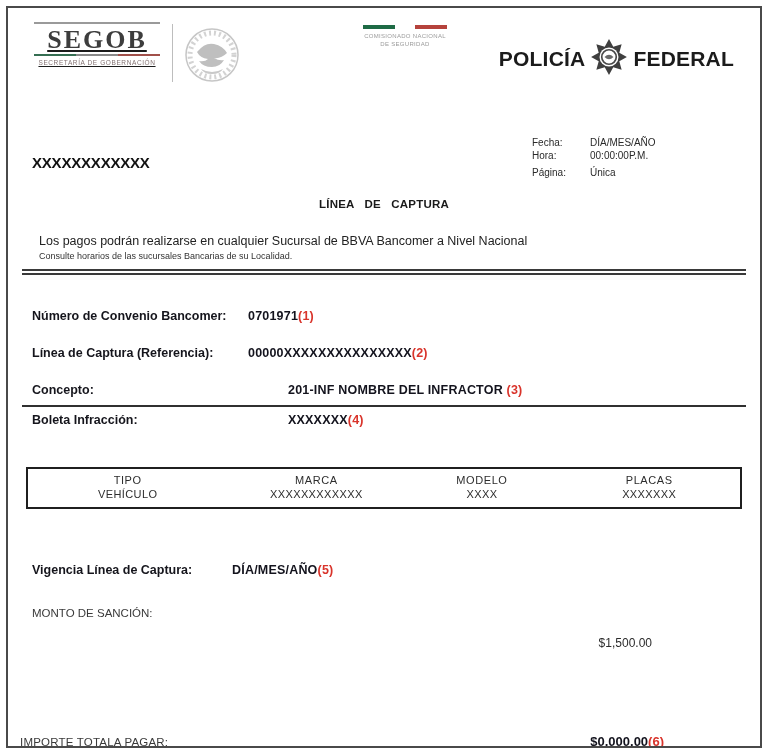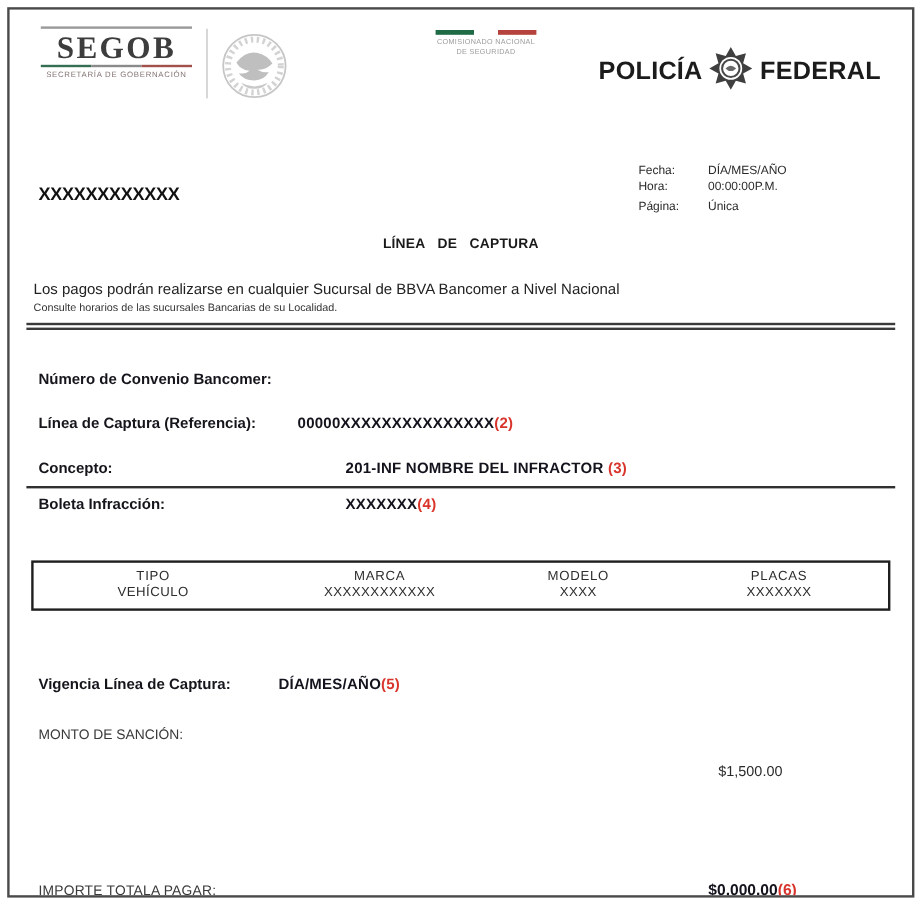--- a/index.html
+++ b/index.html
@@ -13,21 +13,21 @@
   .page {
     position: absolute; left: 6px; top: 6px;
     width: 756px; height: 742px;
     border: 2px solid #4a4a4a;
     background: #fff;
     overflow: hidden;
   }
 
   
   .header { display: flex; align-items: flex-start; padding: 14px 26px 0 26px; height: 96px; }
-  .segob { width: 126px; }
+  .segob { width: 126px; text-decoration: underline; }
   .segob-topline { height: 2px; background: #9a9a9a; margin-bottom: 2px; }
   .segob-word {
     font-family: "Liberation Serif", serif; font-weight: bold;
     font-size: 26px; letter-spacing: 2px; color: #3d3d3d; text-align: center; line-height: 1.05;
   }
   .segob-underline { display: flex; height: 2px; margin-top: 1px; }
   .segob-underline .seg-green { flex: 1; background: #356e52; }
   .segob-underline .seg-gray  { flex: 1; background: #8a8a8a; }
   .segob-underline .seg-red   { flex: 1; background: #a1504a; }
   .segob-sub {
@@ -58,21 +58,21 @@
   .doc-title {
     margin: 50px 0 0 24px; font-size: 15px; font-weight: bold;
     color: #111; letter-spacing: -0.2px;
   }
   .capture-heading {
     text-align: center; margin-top: 27px; font-size: 11.5px; font-weight: bold;
     color: #1a1a1a; word-spacing: 7px; letter-spacing: 0.2px;
   }
 
   
-  .instructions { margin: 24px 24px 0 20px; }
+  .instructions { margin: 24px 24px 0 31px; }
   .instr-main { font-size: 12.5px; color: #222; }
   .instr-note { font-size: 9px; color: #333; margin-top: 3px; }
   .double-rule { margin: 8px 14px 0 14px; height: 6px; border-top: 2px solid #3a3a3a; border-bottom: 2px solid #3a3a3a; }
 
   
   .fields { margin-top: 34px; }
   .field-row { display: grid; grid-template-columns: 216px 1fr; margin: 0 0 23px 24px; align-items: baseline; }
   .field-row.wide { grid-template-columns: 256px 1fr; }
   .field-label { font-size: 12.5px; font-weight: bold; color: #15151c; }
   .field-value { font-size: 12.5px; font-weight: bold; color: #13131d; letter-spacing: 0.2px; }
@@ -88,21 +88,21 @@
   }
   .vcol { text-align: center; }
   .vcol .vhead { font-size: 11px; color: #2d2d2d; letter-spacing: 0.6px; }
   .vcol .vval  { font-size: 11px; color: #2d2d2d; letter-spacing: 0.4px; margin-top: 2px; }
 
   
   .vigencia { display: grid; grid-template-columns: 200px 1fr; margin: 54px 0 0 24px; align-items: baseline; }
   .vigencia .field-label { font-size: 12.5px; }
   .monto-label { margin: 30px 0 0 24px; font-size: 11.5px; color: #3a3a3a; }
   .monto-value { text-align: right; margin: 17px 108px 0 0; font-size: 12px; color: #2b2b2b; }
-  .importe-row { display: flex; justify-content: space-between; align-items: baseline; margin: 84px 96px 0 24px; }
+  .importe-row { display: flex; justify-content: space-between; align-items: baseline; margin: 84px 96px 0 12px; }
   .importe-label { font-size: 11.5px; color: #3a3a3a; letter-spacing: 0.2px; }
   .importe-value { font-size: 13px; font-weight: bold; color: #13131d; }
 </style>
 </head>
 <body>
 
 <div class="page">
 
   <div class="header">
     <div class="segob">
@@ -172,20 +172,21 @@
 
   <div class="instructions">
     <div class="instr-main">Los pagos podrán realizarse en cualquier Sucursal de BBVA Bancomer a Nivel Nacional</div>
     <div class="instr-note">Consulte horarios de las sucursales Bancarias de su Localidad.</div>
   </div>
   <div class="double-rule"></div>
 
   <div class="fields">
     <div class="field-row">
       <span class="field-label">Número de Convenio Bancomer:</span>
+      <span class="field-value"><span>0701971</span><span class="ref">(1)</span></span>
     </div>
     <div class="field-row">
       <span class="field-label">Línea de Captura (Referencia):</span>
       <span class="field-value"><span>00000XXXXXXXXXXXXXXX</span><span class="ref">(2)</span></span>
     </div>
     <div class="field-row wide" style="margin-bottom:8px">
       <span class="field-label">Concepto:</span>
       <span class="field-value"><span>201-INF NOMBRE DEL INFRACTOR</span> <span class="ref">(3)</span></span>
     </div>
     <div class="field-rule"></div>

